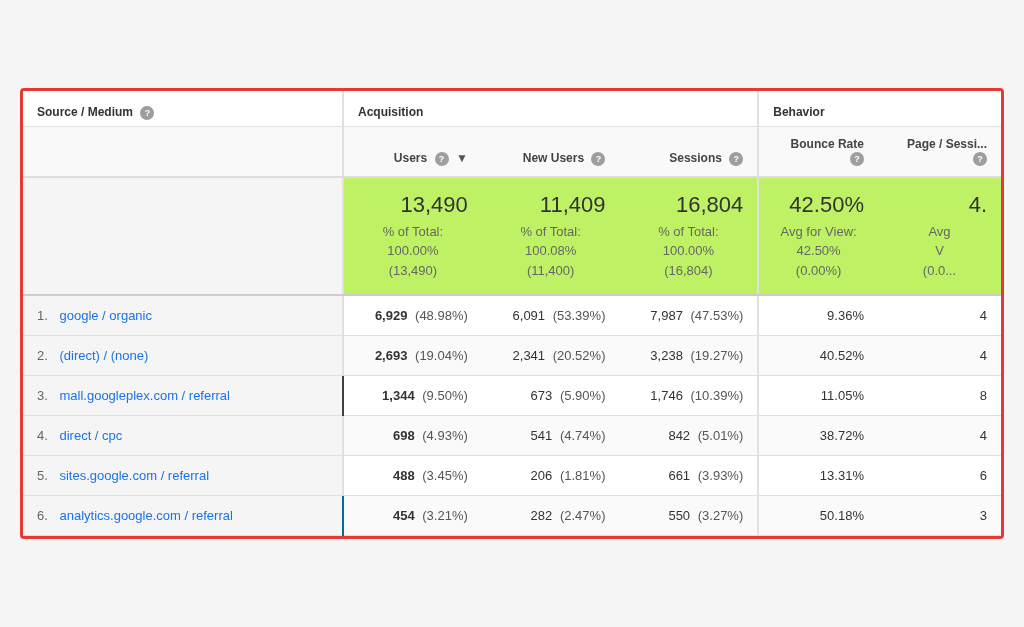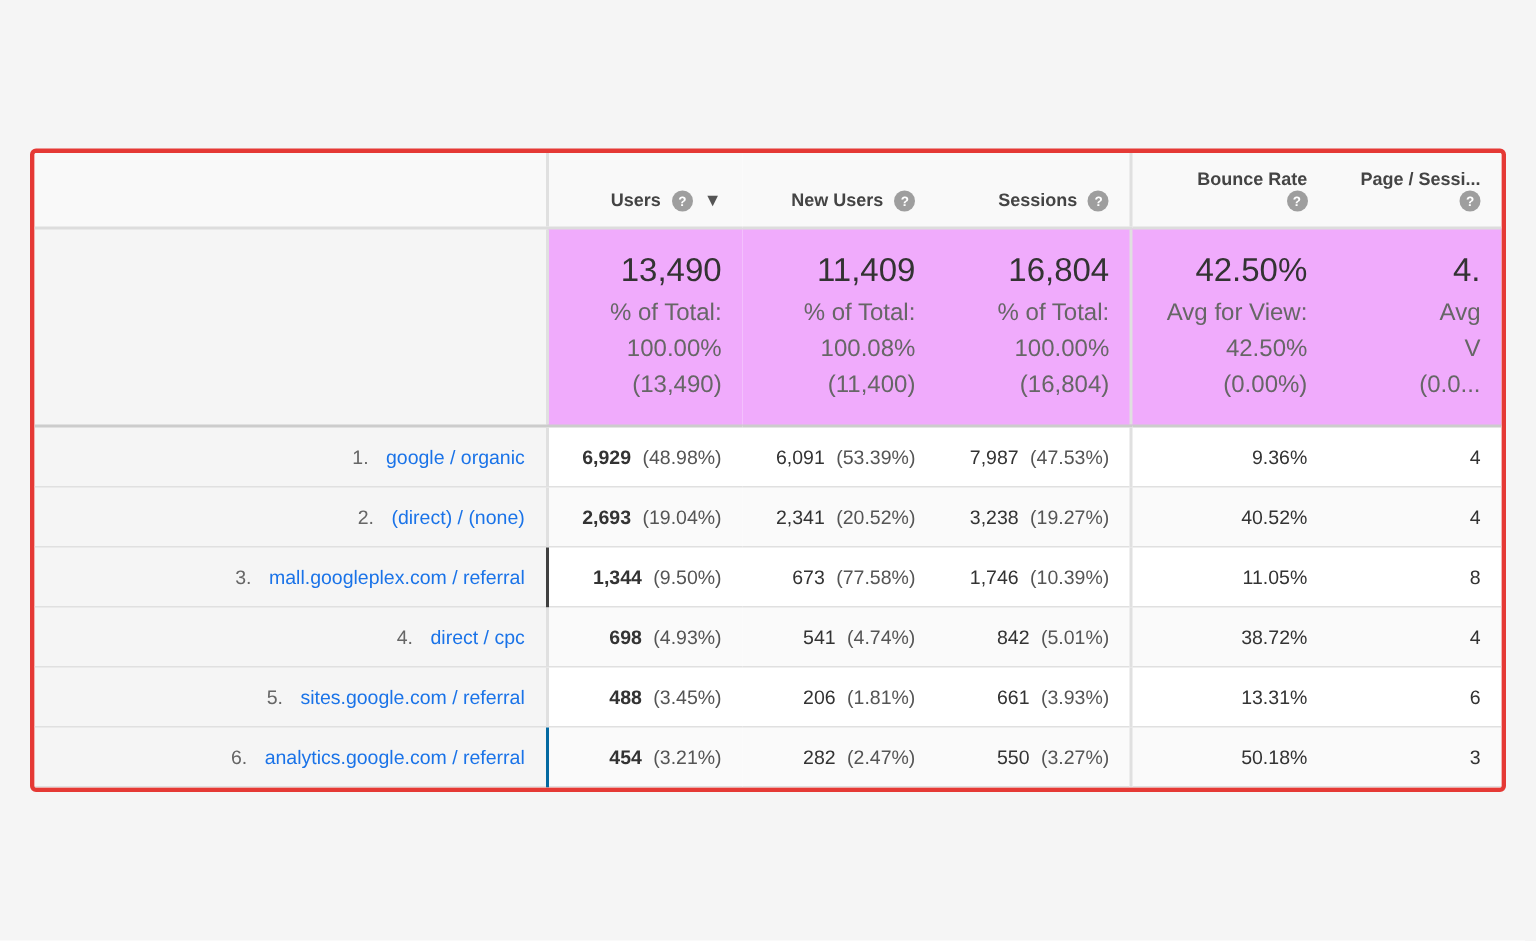--- a/index.html
+++ b/index.html
@@ -48,47 +48,47 @@
       background: #f9f9f9;
       font-size: 12px;
       font-weight: bold;
       color: #444;
       border-bottom: 2px solid #ddd;
       vertical-align: bottom;
       padding-bottom: 10px;
     }
     
     .summary-row td {
-      background: #f0abfc;
+      background: #bef264;
       font-size: 14px;
       color: #333;
       border-bottom: 2px solid #ccc;
       vertical-align: top;
       padding: 14px;
     }
     .summary-main {
       font-size: 22px;
       font-weight: normal;
       color: #333;
       display: block;
     }
     .summary-sub {
-      font-size: 16px;
+      font-size: 13px;
       color: #666;
       display: block;
       margin-top: 4px;
       line-height: 1.5;
+      text-align: center;
     }
     
     .data-row td {
       color: #333;
       background: #fff;
       vertical-align: middle;
       padding: 12px 14px;
-      text-align: right;
     }
     .data-row:nth-child(even) td {
       background: #fafafa;
     }
     .source-col {
       background: #f5f5f5 !important;
       color: #1a73e8;
       font-weight: normal;
       min-width: 320px;
     }
@@ -134,20 +134,32 @@
       font-size: 13px;
     }
   </style>
 </head>
 <body>
 
 <div class="container">
   <table>
 
     <thead>
+      <tr class="group-header">
+        <th class="source-header-cell" style="width:320px;">
+          <span>Source / Medium</span>
+          <span class="help-icon">?</span>
+        </th>
+        <th colspan="3" style="text-align:left; border-left:2px solid #e0e0e0;">
+          <span>Acquisition</span>
+        </th>
+        <th colspan="2" style="text-align:left; border-left:2px solid #e0e0e0;">
+          <span>Behavior</span>
+        </th>
+      </tr>
 
       <tr class="col-header">
         <th class="source-header-cell"></th>
         <th style="border-left:2px solid #e0e0e0;padding-left:17px;">
           <span>Users</span>
           <span class="help-icon">?</span>
           <span class="sort-icon">▼</span>
         </th>
         <th>
           <span>New Users</span>
@@ -246,21 +258,21 @@
     <td class="source-col">
       <span class="row-num">3.</span>
       <a href="#">mall.googleplex.com / referral</a>
     </td>
     <td style="border-left:2px solid #404040;">
       <span class="bold-val">1,344</span>
       <span class="sub-pct">(9.50%)</span>
     </td>
     <td>
       <span>673</span>
-      <span class="sub-pct">(77.58%)</span>
+      <span class="sub-pct">(5.90%)</span>
     </td>
     <td>
       <span>1,746</span>
       <span class="sub-pct">(10.39%)</span>
     </td>
     <td style="border-left:2px solid #e0e0e0;">
       <span>11.05%</span>
     </td>
     <td>
       <span>8</span>

